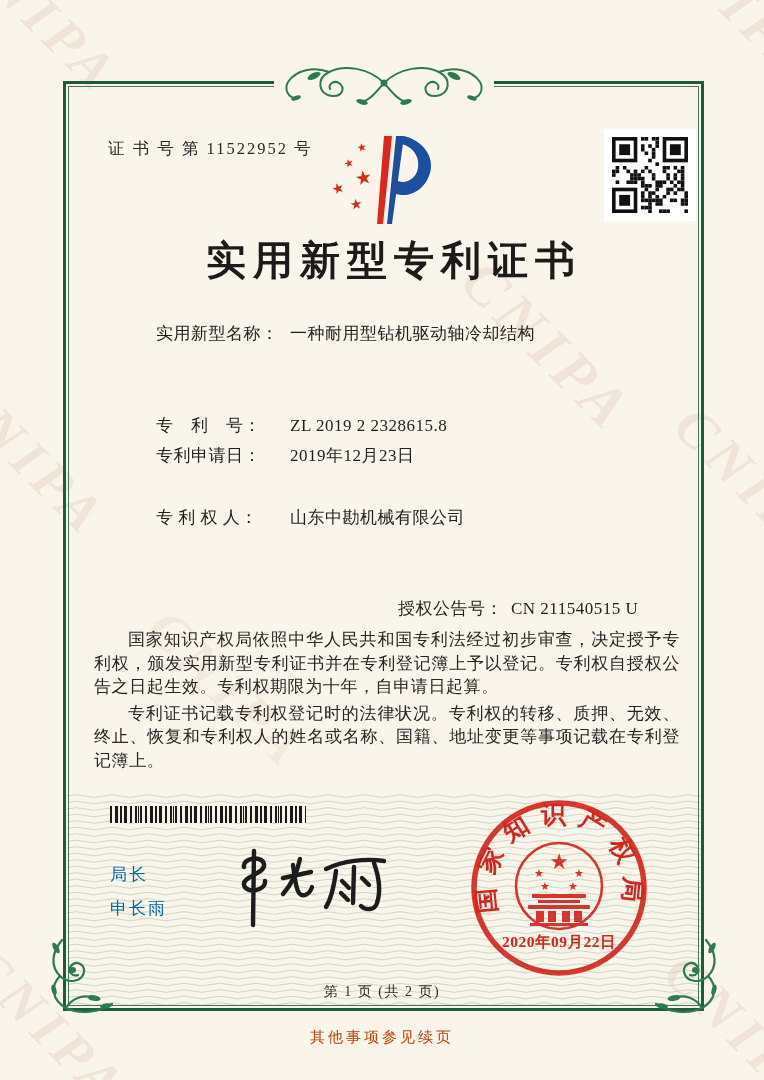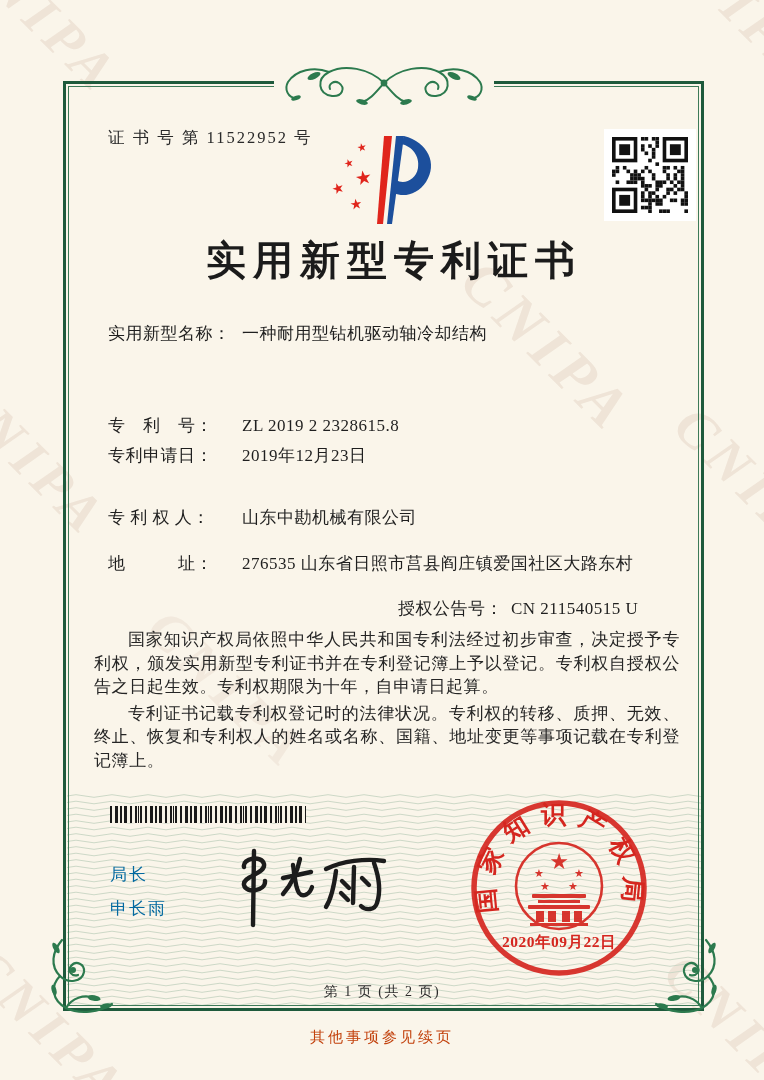--- a/index.html
+++ b/index.html
@@ -13,30 +13,30 @@
          border:3px solid #1e5a3c;}
   .frame-inner{position:absolute;inset:2px;border:1px solid #3d7a58;}
   
   .waves{position:absolute;left:67px;top:792px;width:634px;height:218px;overflow:hidden;}
   
   .orn-top{position:absolute;left:274px;top:56px;width:220px;height:54px;background:#faf5ea;}
   .orn-corner{position:absolute;width:74px;height:78px;}
   .orn-bl{left:42px;top:938px;}
   .orn-br{left:652px;top:938px;transform:scaleX(-1);}
   
-  .cert-no{position:absolute;left:108px;top:127px;font-size:16.5px;letter-spacing:2px;color:#2a2a2a;}
+  .cert-no{position:absolute;left:108px;top:138px;font-size:16.5px;letter-spacing:2px;color:#2a2a2a;}
   .logo{position:absolute;left:324px;top:130px;width:122px;height:98px;}
   .lstar{position:absolute;color:#e0251c;line-height:1;}
   .qr{position:absolute;left:604px;top:129px;width:92px;height:92px;background:#ffffff;}
   .qr svg{position:absolute;left:8px;top:8px;}
   .title{position:absolute;left:0;right:0;top:233px;text-align:center;font-size:40px;font-weight:bold;
          letter-spacing:7px;color:#1b1b1b;margin-left:24px;}
   
   .row{position:absolute;left:108px;font-size:17px;color:#1f1f1f;letter-spacing:0.5px;white-space:nowrap;}
-  .lbl{display:inline-block;min-width:126px;}
+  .lbl{display:inline-block;min-width:126px;margin-left:48px;}
   .val{margin-left:8px;}
   
   .paras{position:absolute;left:94px;top:628px;width:586px;font-size:17px;line-height:23.5px;
          letter-spacing:0.6px;color:#252525;text-align:justify;}
   .paras p{margin:0 0 3px 0;text-indent:2em;}
   
   .barcode{position:absolute;left:110px;top:806px;width:196px;height:17px;
     background:
       repeating-linear-gradient(90deg,#191919 0 2px,rgba(0,0,0,0) 2px 5px),
       repeating-linear-gradient(90deg,#191919 0 1px,rgba(0,0,0,0) 1px 7px),
@@ -301,23 +301,20 @@
   </div>
   <div class="row" style="top:414px;">
     <span class="lbl">专　利　号：</span><span class="val">ZL 2019 2 2328615.8</span>
   </div>
   <div class="row" style="top:444px;">
     <span class="lbl">专利申请日：</span><span class="val">2019年12月23日</span>
   </div>
   <div class="row" style="top:506px;">
     <span class="lbl">专 利 权 人：</span><span class="val">山东中勘机械有限公司</span>
   </div>
-  <div class="row" style="top:552px;">
-    <span class="lbl">地　　　址：</span><span class="val">276535 山东省日照市莒县阎庄镇爱国社区大路东村</span>
-  </div>
 
   <div class="row" style="top:597px;left:398px;">
     <span>授权公告号：</span><span class="val">CN 211540515 U</span>
   </div>
 
   <div class="paras">
     <p>国家知识产权局依照中华人民共和国专利法经过初步审查，决定授予专利权，颁发实用新型专利证书并在专利登记簿上予以登记。专利权自授权公告之日起生效。专利权期限为十年，自申请日起算。</p>
     <p>专利证书记载专利权登记时的法律状况。专利权的转移、质押、无效、终止、恢复和专利权人的姓名或名称、国籍、地址变更等事项记载在专利登记簿上。</p>
   </div>
 

